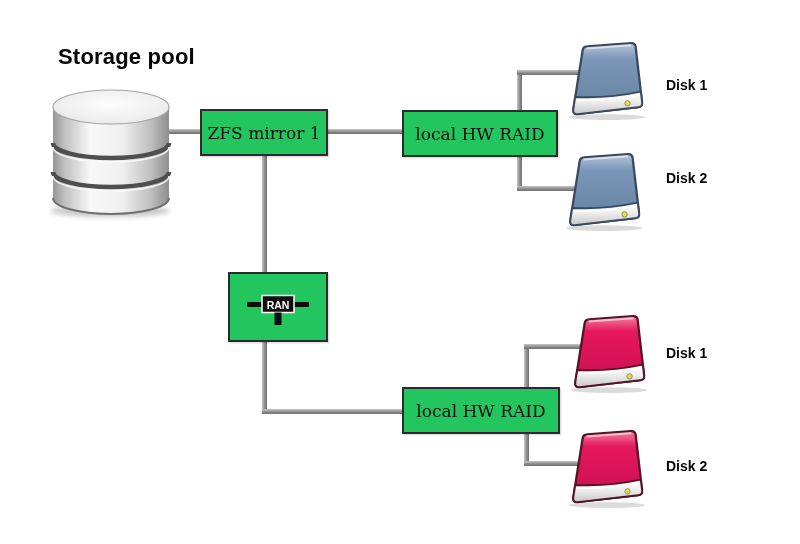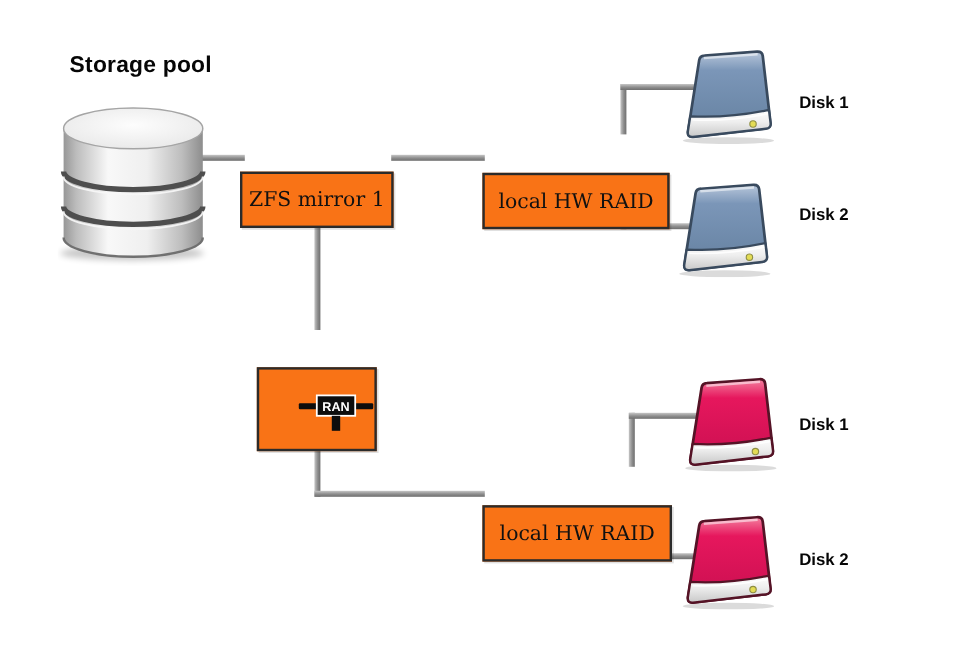--- a/index.html
+++ b/index.html
@@ -4,29 +4,29 @@
 <style>
   html,body{margin:0;padding:0;background:#fff;}
   #canvas{
     position:relative;width:800px;height:544px;background:#ffffff;
     font-family:"Liberation Sans",sans-serif;overflow:hidden;
   }
   .line{position:absolute;}
   .line.h{background:linear-gradient(180deg,#c6c6c6 0%,#8d8d8d 55%,#6f6f6f 100%);}
   .line.v{background:linear-gradient(90deg,#c6c6c6 0%,#8d8d8d 55%,#6f6f6f 100%);}
   .box{
-    position:absolute;background:#f97316;
+    position:absolute;background:#22c55e;
     border:2px solid var(--box-border,#2b2b2b);
     box-shadow:1.5px 1.5px 0 rgba(0,0,0,0.12);
     display:flex;align-items:center;justify-content:center;
     font-family:"DejaVu Serif","Liberation Serif",serif;
-    font-size:17px;color:#111;box-sizing:border-box;margin-top:34px;
+    font-size:17px;color:#111;box-sizing:border-box;
   }
   .title{
-    position:absolute;font-weight:700;font-size:19px;color:#060606;
+    position:absolute;font-weight:700;font-size:22px;color:#060606;
     letter-spacing:0.2px;
   }
   .disk-label{
     position:absolute;font-weight:700;font-size:14px;color:#060606;
   }
   .icon-wrap{position:absolute;line-height:0;}
 </style>
 </head>
 <body>
 
@@ -82,21 +82,21 @@
   </div>
 
   <div class="box" style="left:200px;top:109px;width:128px;height:47px;">
     <span>ZFS mirror 1</span>
   </div>
 
   <div class="box" style="left:402px;top:110px;width:156px;height:47px;">
     <span>local HW RAID</span>
   </div>
 
-  <div class="box" style="left:214px;top:272px;width:100px;height:70px;justify-content:flex-end;">
+  <div class="box" style="left:228px;top:272px;width:100px;height:70px;">
     <svg width="64" height="40" viewBox="0 0 64 40">
       <rect x="1" y="15" width="62" height="5" rx="1" fill="#0d0d0d"></rect>
       <rect x="16" y="8.5" width="32" height="17" fill="#0d0d0d" stroke="#ffffff" stroke-width="1.5"></rect>
       <rect x="28.5" y="25.5" width="7" height="12.5" fill="#0d0d0d"></rect>
       <text x="32" y="21.5" text-anchor="middle" font-family="Liberation Sans, sans-serif" font-size="10.5" font-weight="700" fill="#ffffff">RAN</text>
     </svg>
   </div>
 
   <div class="box" style="left:402px;top:387px;width:158px;height:47px;">
     <span>local HW RAID</span>

